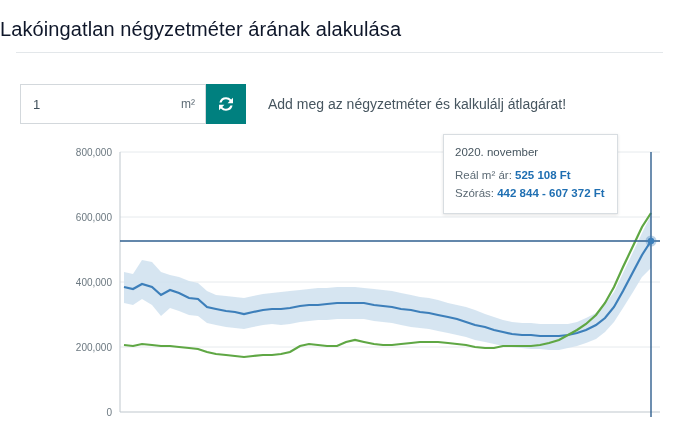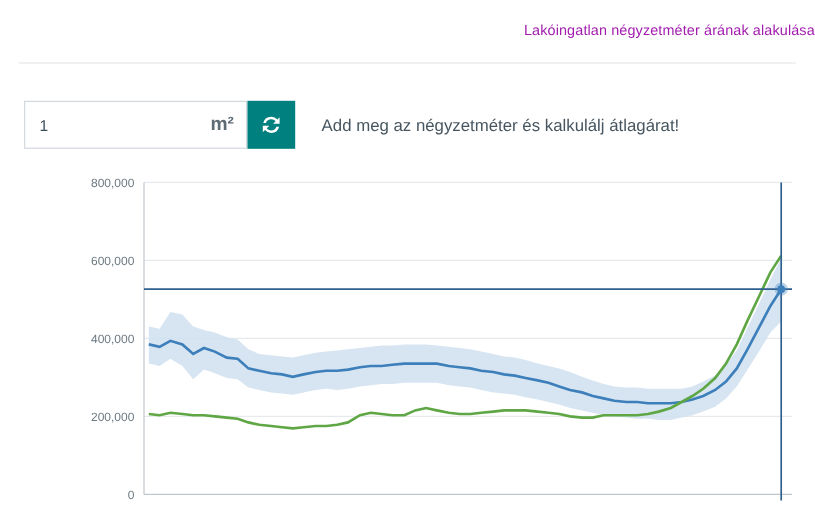--- a/index.html
+++ b/index.html
@@ -17,23 +17,23 @@
   .page {
     position: relative;
     width: 679px;
     height: 438px;
   }
   .chart-title {
     position: absolute;
     top: 18px;
     left: 0;
     width: 679px;
-    text-align: right;
-    font-size: 12px;
-    color: #a21caf;
+    text-align: left;
+    font-size: 20px;
+    color: #0f172a;
     letter-spacing: 0.1px;
   }
   .title-rule {
     position: absolute;
     top: 52px;
     left: 16px;
     width: 647px;
     height: 1px;
     background: #e3e7ea;
   }
@@ -64,24 +64,23 @@
     width: 100%;
     height: 100%;
     box-sizing: border-box;
     background: transparent;
   }
   .unit-label {
     position: absolute;
     right: 10px;
     top: 50%;
     transform: translateY(-50%);
-    font-size: 16px;
+    font-size: 12px;
     color: #5d6b75;
     pointer-events: none;
-    font-weight: bold;
   }
   .refresh-button {
     width: 40px;
     height: 40px;
     background: #00807f;
     border: 0;
     display: flex;
     align-items: center;
     justify-content: center;
     cursor: pointer;
@@ -181,15 +180,26 @@
       <path fill="none" stroke="#3d7fba" stroke-width="2.2" d="M124,155 L133,157 L142,152 L152,155 L161,163 L170,158 L179,161 L189,166 L198,167 L207,175 L216,177 L226,179 L235,180 L244,182 L253,180 L263,178 L272,177 L281,177 L290,176 L300,174 L309,173 L318,173 L327,172 L337,171 L346,171 L355,171 L364,171 L374,173 L383,174 L392,175 L401,177 L411,178 L420,180 L429,181 L438,183 L448,185 L457,187 L466,190 L475,193 L485,195 L494,198 L503,200 L512,202 L522,203 L531,203 L540,204 L549,204 L559,204 L568,203 L577,201 L586,198 L596,193 L605,186 L614,175 L623,159 L633,140 L642,123 L651,109"></path>
 
       <path fill="none" stroke="#5fa744" stroke-width="2.2" d="M124,213 L133,214 L142,212 L152,213 L161,214 L170,214 L179,215 L189,216 L198,217 L207,220 L216,222 L226,223 L235,224 L244,225 L253,224 L263,223 L272,223 L281,222 L290,220 L300,214 L309,212 L318,213 L327,214 L337,214 L346,210 L355,208 L364,210 L374,212 L383,213 L392,213 L401,212 L411,211 L420,210 L429,210 L438,210 L448,211 L457,212 L466,213 L475,215 L485,216 L494,216 L503,214 L512,214 L522,214 L531,214 L540,213 L549,211 L559,208 L568,203 L577,198 L586,192 L596,183 L605,171 L614,155 L623,135 L633,114 L642,95 L651,81"></path>
 
       <line x1="120" y1="109" x2="660" y2="109" stroke="#2f5f8f" stroke-width="1.4"></line>
       <line x1="651" y1="20" x2="651" y2="285" stroke="#2f5f8f" stroke-width="1.4"></line>
       <circle cx="651" cy="109" r="5.5" fill="#3d7fba" fill-opacity="0.35"></circle>
       <circle cx="651" cy="109" r="3.2" fill="#3d7fba"></circle>
     </svg>
 
+    <div class="tooltip">
+      <div class="tooltip-title">2020. november</div>
+      <div class="tt-row">
+        <span class="tt-label">Reál m² ár:</span>
+        <span class="tt-value">525 108 Ft</span>
+      </div>
+      <div class="tt-row">
+        <span class="tt-label">Szórás:</span>
+        <span class="tt-value-green">442 844 - 607 372 Ft</span>
+      </div>
+    </div>
   </div>
 
 </div>
 
 </body></html>

